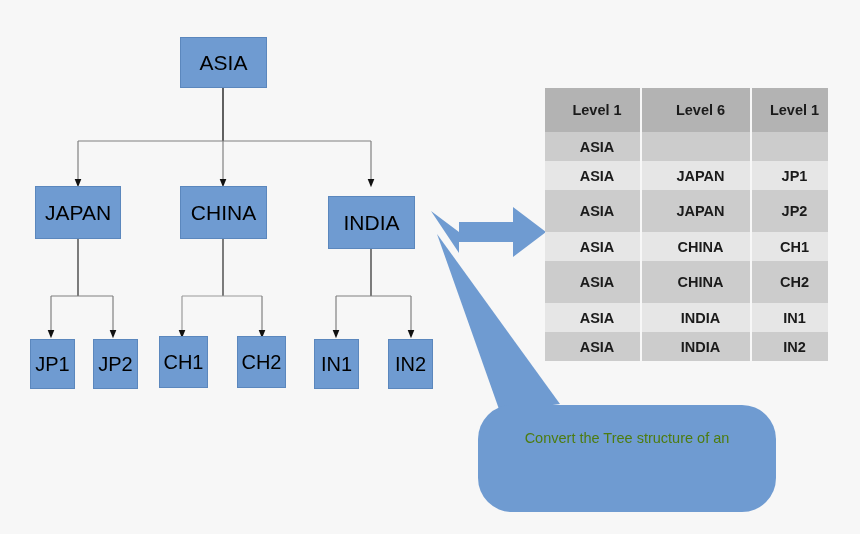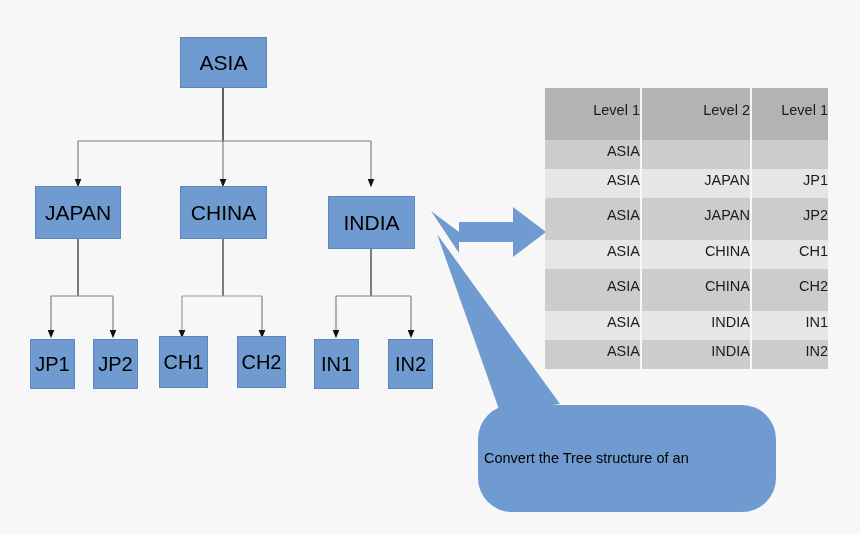--- a/index.html
+++ b/index.html
@@ -57,25 +57,25 @@
     border-collapse: collapse;
     table-layout: fixed;
     font-size: 14.5px;
     color: #1b1b1b;
   }
   #flat-table col.c1 { width: 96px; }
   #flat-table col.c2 { width: 110px; }
   #flat-table col.c3 { width: 77px; }
   #flat-table th,
   #flat-table td {
-    text-align: right;
-    padding: 0 0 8px 9px;
+    text-align: center;
+    padding: 0 0 0 9px;
     border: 1px solid #f7f7f7;
     border-width: 0 2px 0 0;
-    font-weight: normal;
+    font-weight: bold;
     vertical-align: middle;
     overflow: hidden;
     white-space: nowrap;
   }
   #flat-table th:last-child,
   #flat-table td:last-child {
     border-right: 0;
   }
   #flat-table thead th {
     background: #b3b3b3;
@@ -92,24 +92,24 @@
     left: 0;
     top: 0;
     width: 860px;
     height: 534px;
   }
   #callout-text {
     position: absolute;
     left: 484px;
     top: 428px;
     width: 286px;
+    text-align: center;
     font-size: 14.5px;
     line-height: 21px;
-    color: #000000;
-    margin-top: 20px;
+    color: #4d7c0f;
   }
 </style>
 </head>
 <body>
 
 <div id="stage">
 
   <svg id="connectors" viewBox="0 0 860 534" width="860" height="534">
     <defs>
       <marker id="arrowhead" markerWidth="9" markerHeight="9" refX="4.2" refY="4" orient="auto" markerUnits="userSpaceOnUse">
@@ -189,21 +189,21 @@
 
   <table id="flat-table">
     <colgroup>
       <col class="c1">
         <col class="c2">
         <col class="c3">
     </colgroup>
     <thead>
       <tr>
         <th>Level 1</th>
-        <th>Level 2</th>
+        <th>Level 6</th>
         <th>Level 1</th>
       </tr>
     </thead>
     <tbody>
       <tr class="band-dark">
         <td>ASIA</td>
         <td></td>
         <td></td>
       </tr>
       <tr class="band-light">

